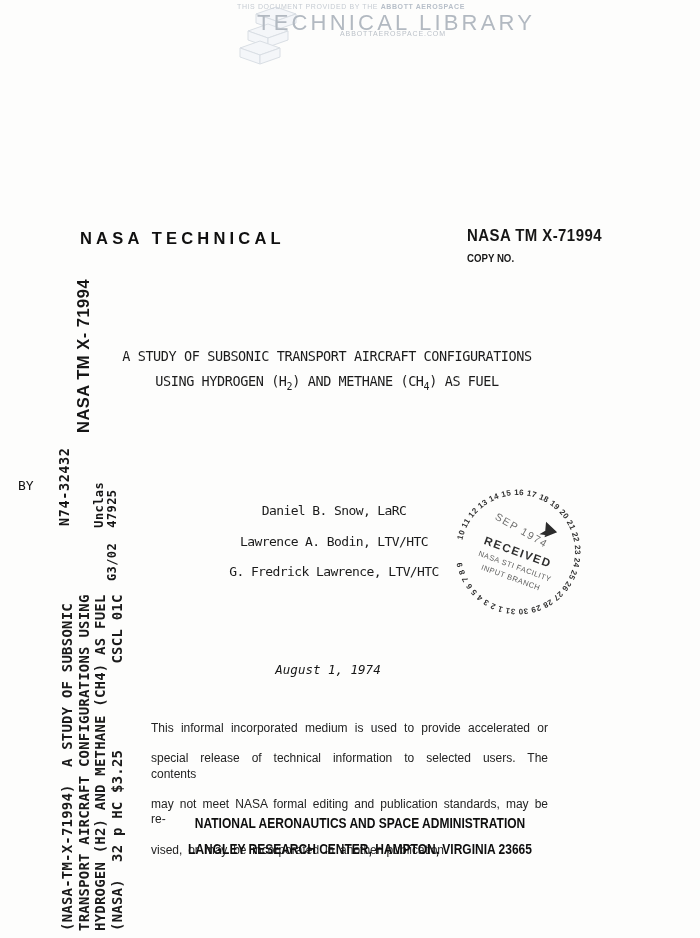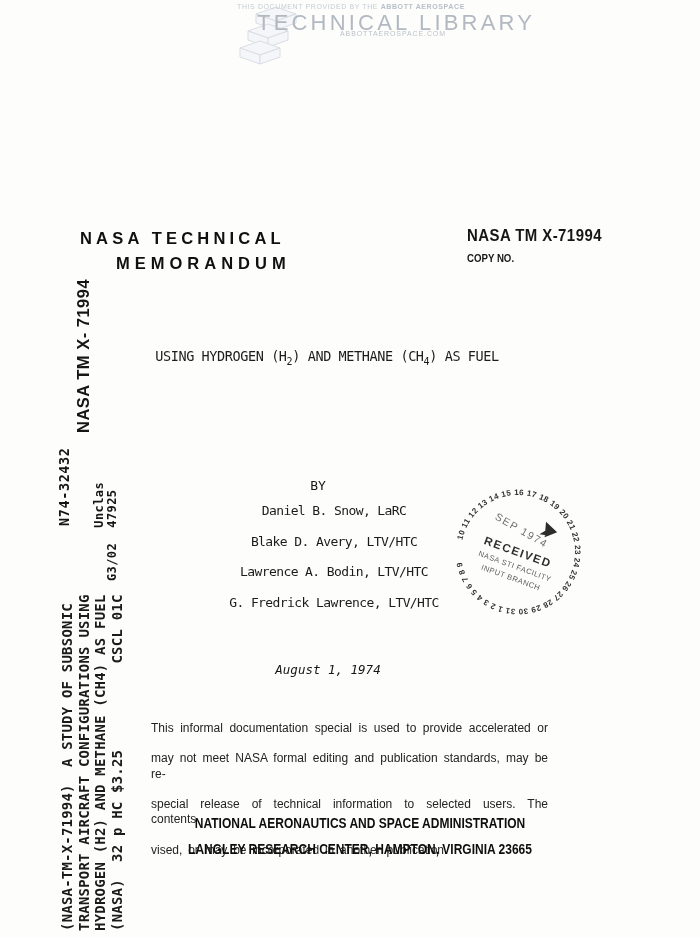--- a/index.html
+++ b/index.html
@@ -29,21 +29,21 @@
 
   
   .spine-tm   { left:74px; top:433px; font-weight:bold; font-size:16.5px; letter-spacing:0.5px; }
   .spine-acc  { left:56px; top:526px; font-weight:bold; font-size:13.5px; letter-spacing:0.6px; }
   .spine-ucl  { left:93px; top:581px; font-weight:bold; font-size:12px; line-height:12.5px; letter-spacing:0.4px; }
   .spine-cit  { left:59px; top:931px; font-weight:600; font-size:14px; line-height:16.5px; letter-spacing:0.2px; color:#1b1b1b; }
 
   
   .title-wrap { left:30px; top:344px; width:594px; text-align:center; font-size:13.5px; letter-spacing:-0.4px; line-height:25px; color:#1c1c1c; }
   .title-wrap sub { font-size:10px; }
-  .byline   { left:18px; top:478px; width:600px; text-align:center; font-size:13px; }
+  .byline   { left:18px; top:478px; width:600px; font-size:13px; }
   .authors  { left:34px; top:503px; width:600px; text-align:center; font-size:13px; letter-spacing:-0.6px; color:#1b1b1b; }
   .authors .a-line { margin-bottom:15.5px; }
   .date-line{ left:28px; top:662px; width:600px; text-align:center; font-size:12.5px;font-style:italic; }
 
   
   .discl { left:151px; top:721px; width:397px; font-size:12px; line-height:15.2px; color:#232323; word-spacing:2.5px; }
   .discl .jl { text-align:justify; }
   .discl .jl::after { content:""; display:inline-block; width:100%; height:0; }
 
   
@@ -78,41 +78,40 @@
         <path d="M6 8 L6 17 L26 24 L26 15 Z"></path>
         <path d="M46 8 L46 17 L26 24 L26 15 Z"></path>
     </g>
   </svg>
 
   <div class="abs wm wm-tiny"><span>THIS DOCUMENT PROVIDED BY THE </span><span class="wm-brand">ABBOTT AEROSPACE</span></div>
   <div class="abs wm wm-lib">TECHNICAL LIBRARY</div>
   <div class="abs wm wm-site">ABBOTTAEROSPACE.COM</div>
 
   <div class="abs hdr-line hdr1">NASA TECHNICAL</div>
-  <div class="abs hdr-line hdr2">MEMORANDUM</div>
   <div class="abs rpt-no">NASA TM X-71994</div>
   <div class="abs copy-no">COPY NO.</div>
 
   <div class="rot spine-tm">NASA TM X- 71994</div>
   <div class="rot spine-acc mono">N74-32432</div>
   <div class="rot spine-ucl mono"><span>       Unclas</span>
 <span>G3/02  47925</span></div>
   <div class="rot spine-cit mono"><span>(NASA-TM-X-71994)  A STUDY OF SUBSONIC</span>
 <span>TRANSPORT AIRCRAFT CONFIGURATIONS USING</span>
 <span>HYDROGEN (H2) AND METHANE (CH4) AS FUEL</span>
 <span>(NASA)  32 p HC $3.25          CSCL 01C</span></div>
 
   <div class="abs title-wrap mono">
+    <div>A STUDY OF SUBSONIC TRANSPORT AIRCRAFT CONFIGURATIONS</div>
     <div><span>USING HYDROGEN (H</span><sub>2</sub><span>) AND METHANE (CH</span><sub>4</sub><span>) AS FUEL</span></div>
   </div>
 
   <div class="abs byline mono">BY</div>
   <div class="abs authors mono">
     <div class="a-line">Daniel B. Snow, LaRC</div>
-    <div class="a-line">Blake D. Avery, LTV/HTC</div>
     <div class="a-line">Lawrence A. Bodin, LTV/HTC</div>
     <div class="a-line">G. Fredrick Lawrence, LTV/HTC</div>
   </div>
 
   <svg class="abs stamp" width="140" height="140" viewBox="0 0 140 140">
     <defs>
       <path id="dialPath" d="M 13,70 A 57,57 0 0 1 127,70 A 57,57 0 0 1 13,70"></path>
     </defs>
     <text font-size="8" font-weight="bold" letter-spacing="0.4">
       <textPath href="#dialPath">10 11 12 13 14 15 16 17 18 19 20 21 22 23 24 25 26 27 28 29 30 31 1 2 3 4 5 6 7 8 9</textPath>
@@ -122,23 +121,23 @@
       <text x="66" y="52" text-anchor="middle" font-size="10.5" letter-spacing="1.5" opacity="0.72" transform="rotate(10 66 48)">SEP 1974</text>
       <text x="70" y="74" text-anchor="middle" font-size="11.5" font-weight="bold" letter-spacing="1.5">RECEIVED</text>
       <text x="72" y="87" text-anchor="middle" font-size="7.5" letter-spacing="0.5" opacity="0.8">NASA STI FACILITY</text>
       <text x="72" y="99" text-anchor="middle" font-size="7.5" letter-spacing="0.5" opacity="0.8">INPUT BRANCH</text>
     </g>
   </svg>
 
   <div class="abs date-line mono">August 1, 1974</div>
 
   <div class="abs discl">
-    <div class="jl">This informal documentation special is used to provide accelerated or</div>
+    <div class="jl">This informal incorporated medium is used to provide accelerated or</div>
+    <div class="jl">special release of technical information to selected users. The contents</div>
     <div class="jl">may not meet NASA formal editing and publication standards, may be re-</div>
-    <div class="jl">special release of technical information to selected users. The contents</div>
     <div>vised, or may be incorporated in another publication.</div>
   </div>
 
   <div class="abs footer">
     <div>NATIONAL AERONAUTICS AND SPACE ADMINISTRATION</div>
     <div>LANGLEY RESEARCH CENTER, HAMPTON, VIRGINIA  23665</div>
   </div>
 
 </div>
 

